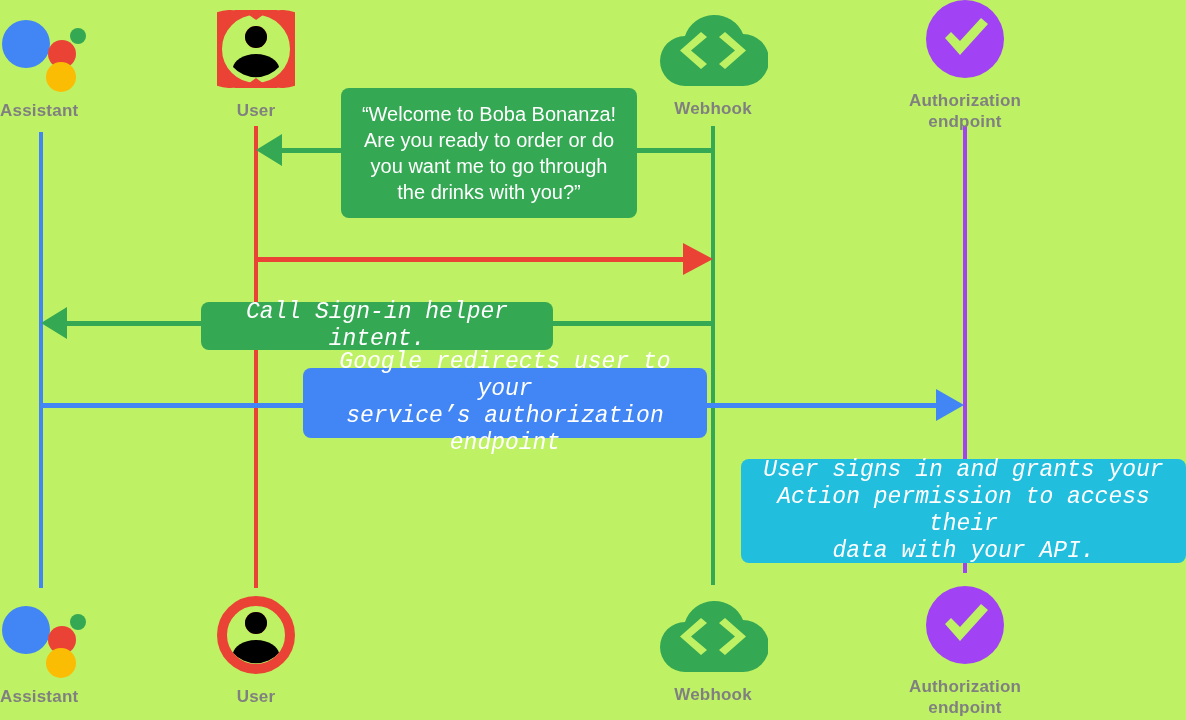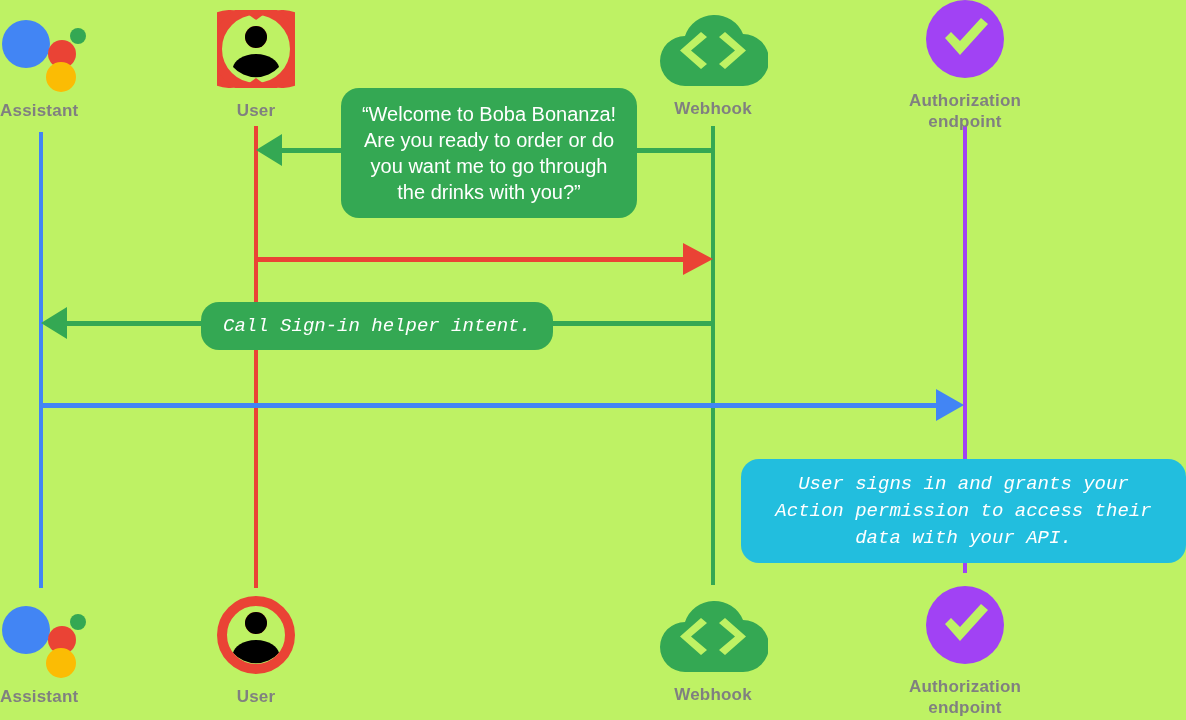--- a/index.html
+++ b/index.html
@@ -79,42 +79,42 @@
     position: absolute;
     width: 0;
     height: 0;
     border-top: 16px solid transparent;
     border-bottom: 16px solid transparent;
   }
 
   
   .bubble {
     position: absolute;
-    border-radius: 18px;
+    border-radius: 8px;
     color: #ffffff;
     box-sizing: border-box;
     display: flex;
     align-items: center;
     justify-content: center;
     text-align: center;
   }
   .bubble-text {
     white-space: pre-line;
     display: block;
     width: 100%;
   }
   .sans {
     font-family: "Liberation Sans", sans-serif;
     font-size: 20px;
     line-height: 26px;
   }
   .mono {
     font-family: "Liberation Mono", monospace;
     font-style: italic;
-    font-size: 19px;
+    font-size: 23px;
     line-height: 27px;
   }
 </style>
 </head>
 <body>
 
 <div id="canvas">
 
   <div class="lifeline" style="left:39px; top:132px; height:456px; background:#4285F4;"></div>
   <div class="lifeline" style="left:254px; top:126px; height:462px; background:#EA4335;"></div>
@@ -194,20 +194,24 @@
   <div class="arrow-head" style="left:683px; top:243px; border-left:30px solid #EA4335;"></div>
 
   <div class="arrow-line" style="left:63px; top:321px; width:650px; background:#34A853;"></div>
   <div class="arrow-head" style="left:41px; top:307px; border-right:26px solid #34A853;"></div>
   <div class="bubble mono" style="left:201px; top:302px; width:352px; height:48px; background:#34A853; padding:0 14px;">
     <span class="bubble-text">Call Sign-in helper intent.</span>
   </div>
 
   <div class="arrow-line" style="left:41px; top:403px; width:895px; background:#4285F4;"></div>
   <div class="arrow-head" style="left:936px; top:389px; border-left:28px solid #4285F4;"></div>
+  <div class="bubble mono" style="left:303px; top:368px; width:404px; height:70px; background:#4285F4; padding:0 10px;">
+    <span class="bubble-text">Google redirects user to your
+service’s authorization endpoint</span>
+  </div>
 
   <div class="bubble mono" style="left:741px; top:459px; width:445px; height:104px; background:#22BEDE; padding:0 12px;font-style:italic;">
     <span class="bubble-text">User signs in and grants your
 Action permission to access their
 data with your API.</span>
   </div>
 
   <div class="actor" style="left:-60px; top:598px; align-items:flex-start; padding-left:60px;">
     <div class="icon-wrap">
       <div class="assistant-icon">

